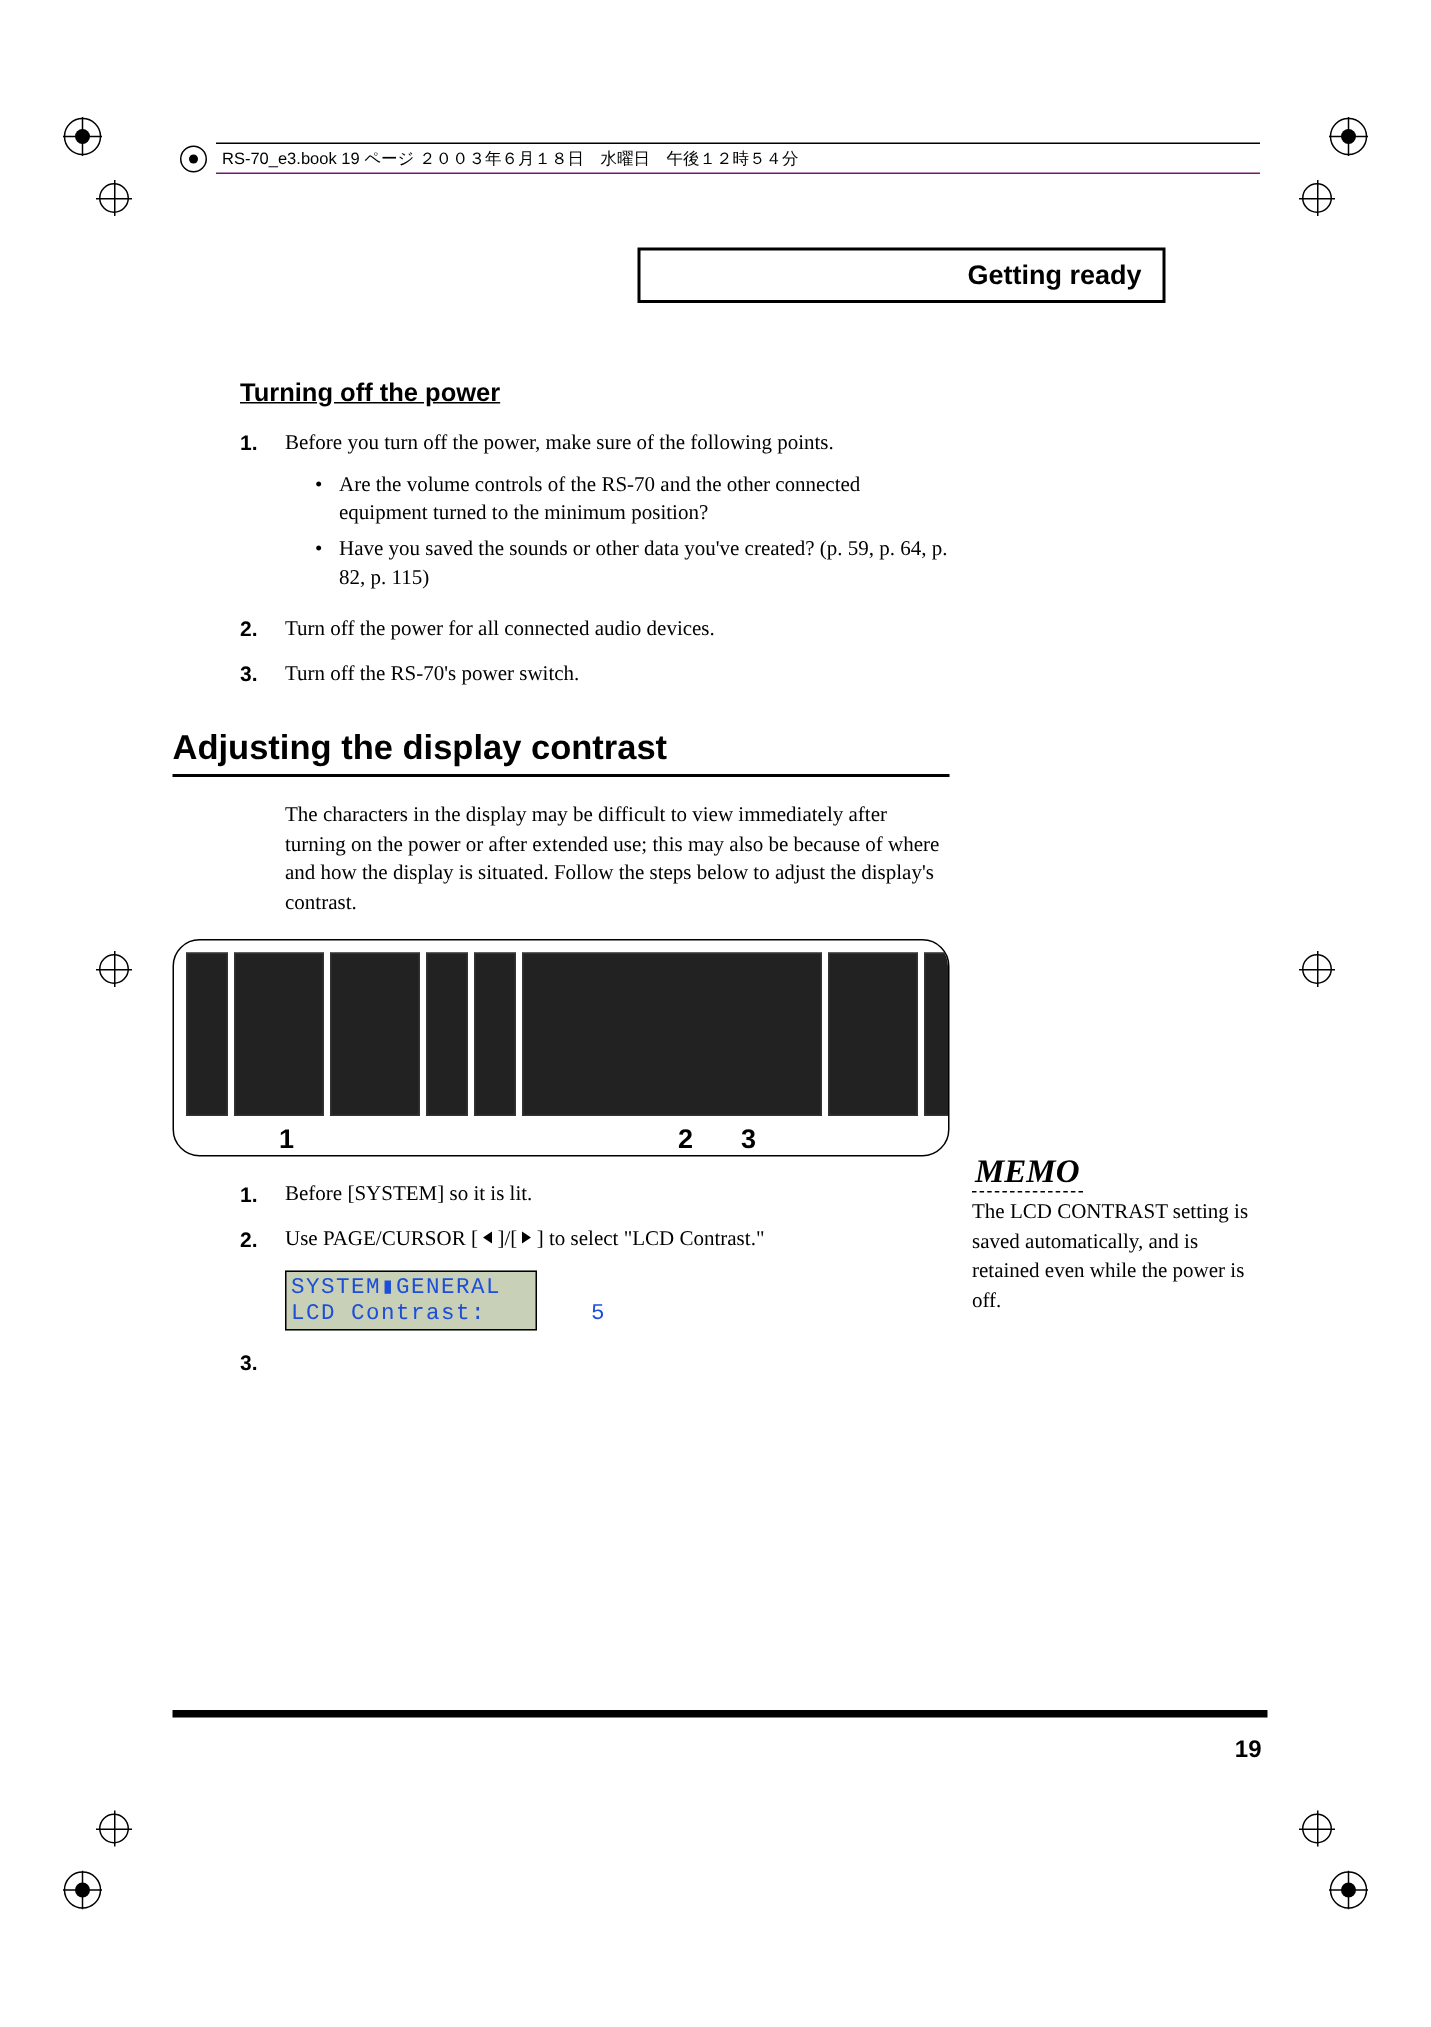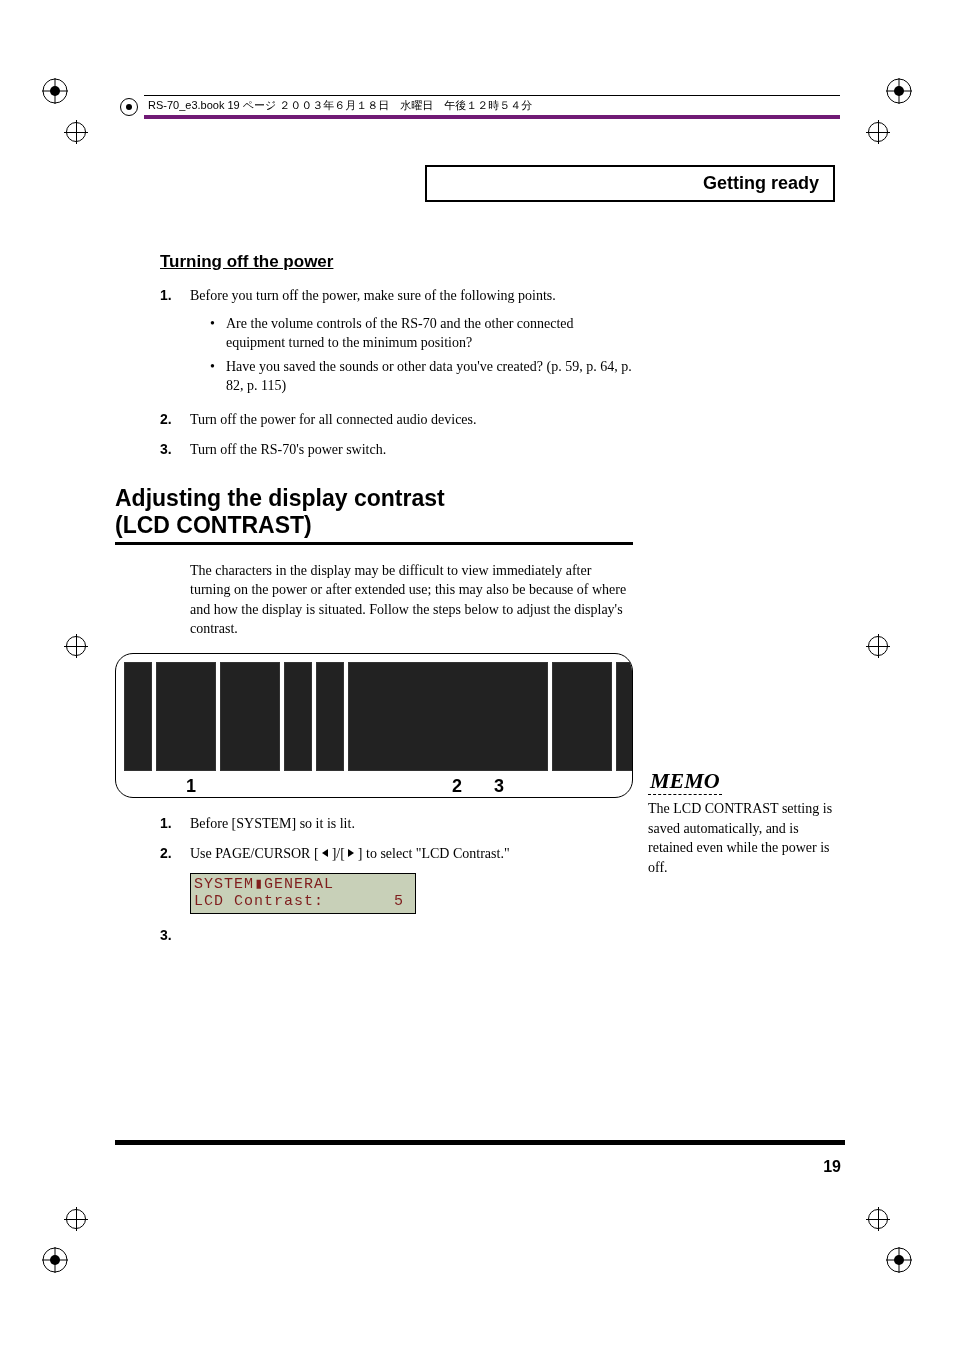--- a/index.html
+++ b/index.html
@@ -54,32 +54,32 @@
   .target-icon::before {
     content: '';
     position: absolute;
     width: 6px; height: 6px;
     background: #000;
     border-radius: 50%;
     top: 5px; left: 5px;
   }
   .book-info-line {
     border-top: 1px solid #000;
-    border-bottom: 4px solid #701a75;
+    border-bottom: 1px solid #701a75;
     padding: 2px 4px;
     flex: 1;
   }
   .page-content {
     position: absolute;
     top: 165px;
     left: 115px;
     width: 730px;
   }
   .header-box {
-    width: 410px;
+    width: 352px;
     margin-left: 310px;
     border: 2.5px solid #000;
     padding: 6px 14px;
     text-align: right;
     font-family: Arial, sans-serif;
     font-weight: bold;
     font-size: 18px;
     margin-bottom: 50px;
   }
   .section-h3 {
@@ -172,29 +172,29 @@
     left: 0;
     right: 0;
     height: 22px;
     font-family: Arial, sans-serif;
     font-weight: bold;
     font-size: 18px;
   }
   .callout { position: absolute; bottom: 0; }
   .lcd-screen {
     margin-left: 75px;
-    width: 226px;
+    width: 168px;
     border: 1px solid #000;
     background: #c8d0b8;
     font-family: 'Courier New', monospace;
     font-size: 15px;
     line-height: 1.15;
     padding: 2px 3px;
     letter-spacing: 1px;
-    color: #7f1d1d;
+    color: #1d4ed8;
     margin-bottom: 12px;
     white-space: pre;
   }
   .side-column {
     position: absolute;
     left: 648px;
     top: 768px;
     width: 198px;
   }
   .memo-label {
@@ -296,21 +296,20 @@
       <span class="txt">Turn off the power for all connected audio devices.</span>
     </li>
     <li>
       <span class="num">3.</span>
       <span class="txt">Turn off the RS-70's power switch.</span>
     </li>
   </ol>
 
   <h1 class="section-h1">
     <span>Adjusting the display contrast</span><br>
-    <span>(LCD CONTRAST)</span>
   </h1>
   <div class="rule"></div>
 
   <p class="para">The characters in the display may be difficult to view immediately after turning on the power or after extended use; this may also be because of where and how the display is situated. Follow the steps below to adjust the display's contrast.</p>
 
   <div class="panel-diagram">
     <div class="panel-inner">
       <div class="panel-block narrow"></div>
       <div class="panel-block med"></div>
       <div class="panel-block med"></div>

